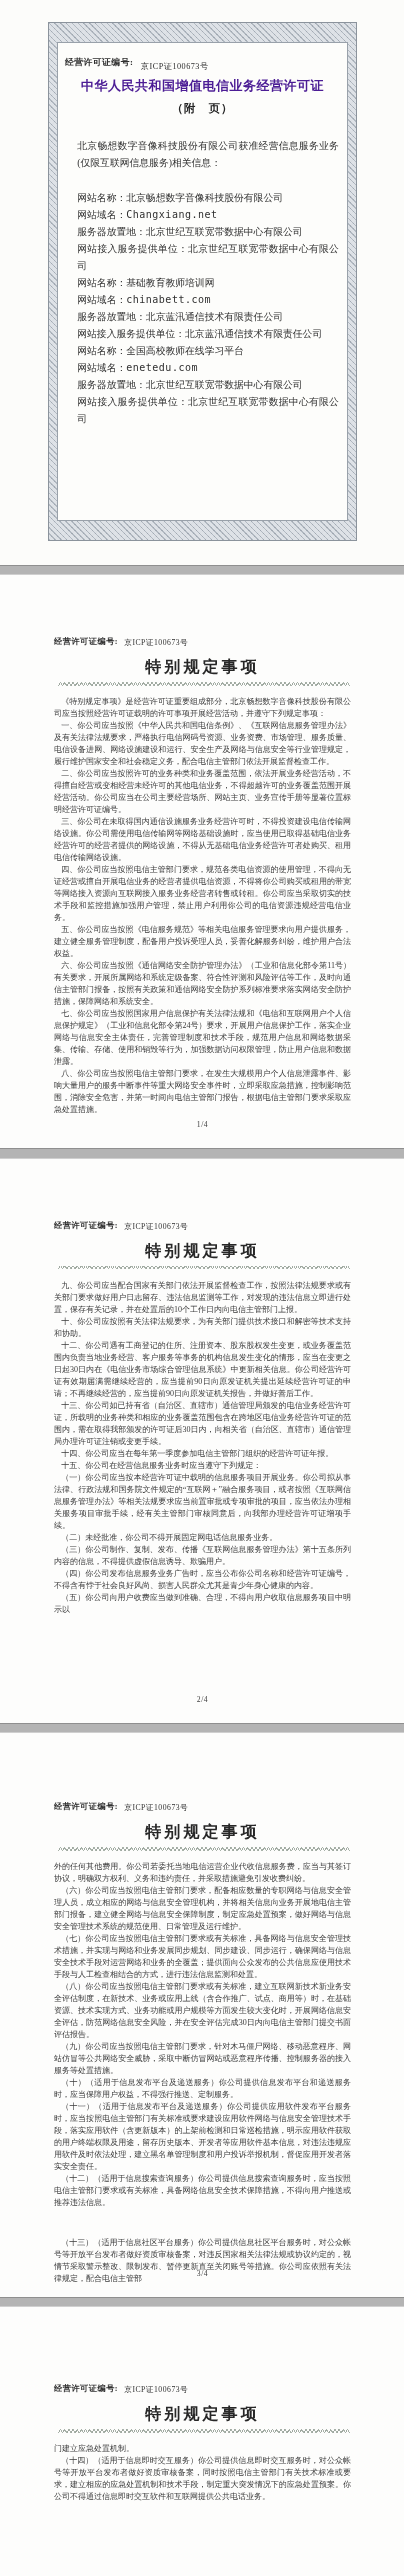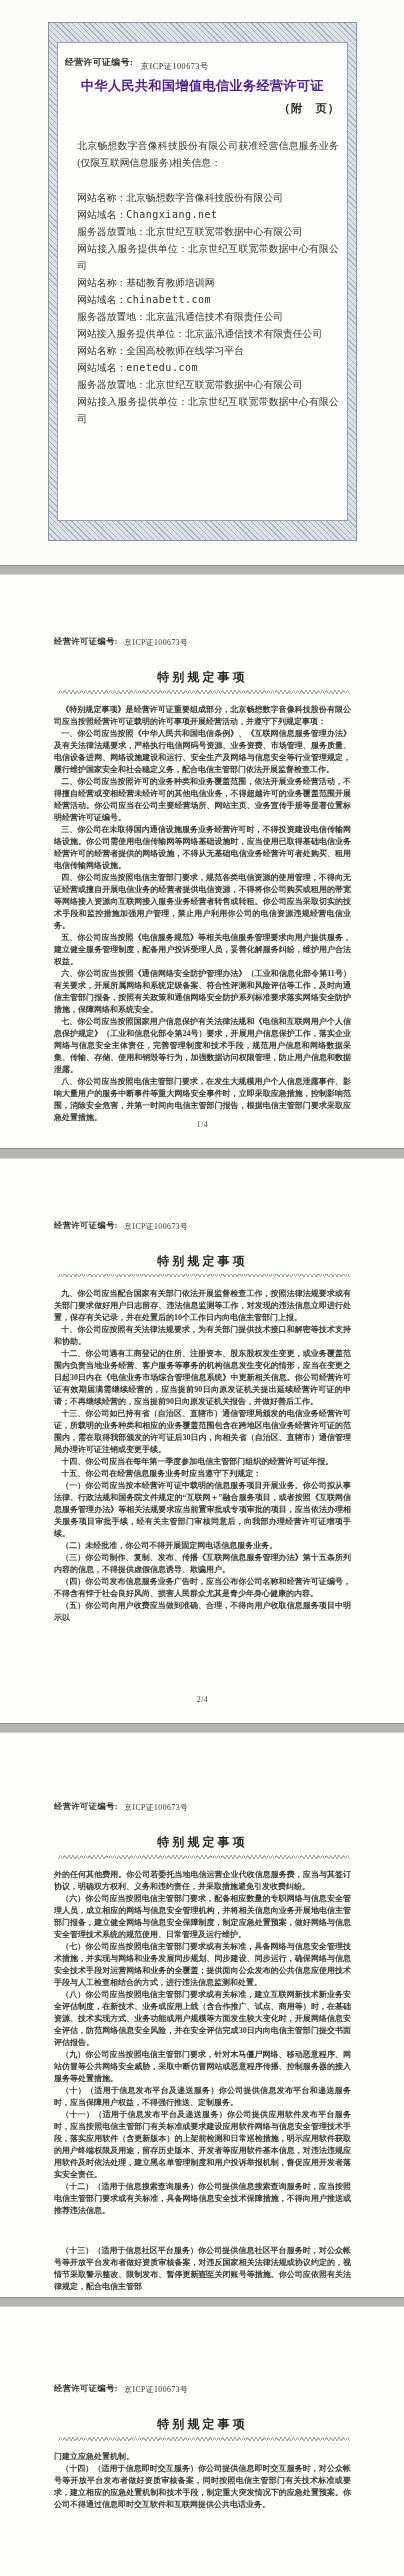--- a/index.html
+++ b/index.html
@@ -41,21 +41,21 @@
   .cover .lic-row{ font-size:8.8px; color:#2e2e2e; }
   .cover .lic-label{ font-weight:bold; letter-spacing:0.5px; }
   .cover .lic-no{ font-size:8.2px; position:relative; top:4.1px; margin-left:5.2px; letter-spacing:0.5px; }
   .cover-title{
     text-align:center;
     font-size:13px; font-weight:bold; color:#4c1d95;
     letter-spacing:0.5px;
     margin-top:8.2px;
   }
   .cover-subtitle{
-    text-align:right;
+    text-align:center;
     font-size:11.3px; font-weight:bold; color:#252525;
     margin-top:6.2px; letter-spacing:1px;
   }
   .cover-body{
     margin-top:20.6px;
     padding-left:12.4px;
     width:274px;
     font-size:9.8px;
     line-height:17px;
     color:#2f2f2f;
@@ -70,40 +70,39 @@
   .prov{ position:relative; background:#fdfdfc; overflow:hidden; }
   .prov-1{ height:573px; padding-top:61px; }
   .prov-2{ height:564px; padding-top:61px; }
   .prov-3{ height:564px; padding-top:68px; }
   .prov-4{ height:565px; padding-top:76px; }
   .prov .lic-row{ padding-left:54px; font-size:8.2px; color:#303030; }
   .prov .lic-label{ font-weight:bold; letter-spacing:0.5px; }
   .prov .lic-no{ font-size:7.7px; margin-left:4.1px; position:relative; top:1px; letter-spacing:0.5px; }
   .prov-title{
     text-align:center;
-    font-size:12px; font-weight:bold; color:#272727;
+    font-size:16px; font-weight:bold; color:#272727;
     letter-spacing:3.1px;
-    margin-top:22px;
+    margin-top:10px;
   }
   .divider{
     height:3.6px;
     margin:4.1px 55px 0 58px;
     background:
       repeating-linear-gradient(60deg, #9aa59b 0 1px, transparent 1px 3.6px),
       repeating-linear-gradient(-60deg, #8f9a90 0 1px, transparent 1px 3.6px);
     opacity:.85;
   }
   .prov-body{
     margin-top:10.3px;
     padding:0 54px;
     font-size:8px;
     line-height:12px;
     text-align:justify;
     color:#3a3a3a;
-    font-weight:bold;
   }
   .prov-body p{ text-indent:0.9em; }
   .prov-body p.cont{ text-indent:0; }
   .prov-body p.sp-before{ margin-top:28px; }
   .page-no{
     position:absolute;
     bottom:19px; left:0; right:0;
     text-align:center;
     font-size:7.7px; color:#3f3f3f;
     letter-spacing:0.5px;

